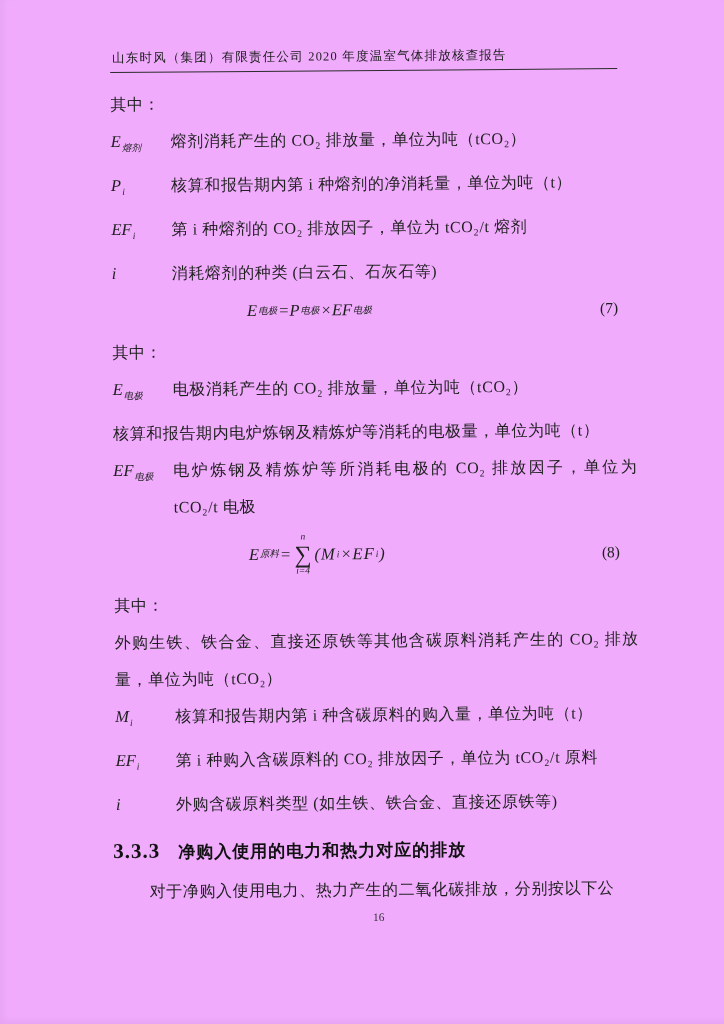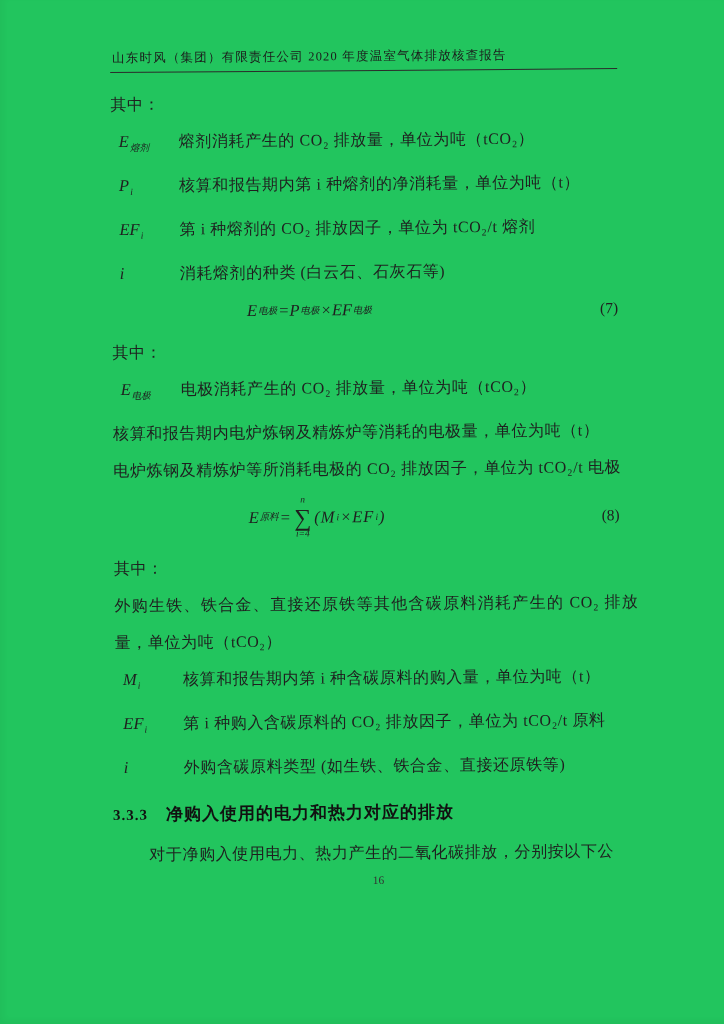--- a/index.html
+++ b/index.html
@@ -3,55 +3,55 @@
 <meta charset="utf-8">
 <style>
   html,body{margin:0;padding:0;}
   body{
     width:724px;height:1024px;overflow:hidden;
     background:#ffffff;
     font-family:"Liberation Serif","DejaVu Serif",serif;
     color:#1f1f1f;
   }
   .page{
-    position:relative;width:724px;height:1024px;background:#22c55e;
+    position:relative;width:724px;height:1024px;background:#f0abfc;
     box-shadow:inset 3px -3px 6px rgba(0,0,0,0.04);
   }
   .content{
     position:absolute;left:110px;top:48px;width:524px;
     transform:rotate(-0.45deg);transform-origin:50% 0;
   }
   
   .doc-header{
     font-size:12.5px;letter-spacing:1.2px;color:#1b1b1b;
     padding:0 0 5px 2px;border-bottom:1.6px solid #2b2b2b;width:505px;
   }
   
   .kicker{font-size:16px;line-height:37px;letter-spacing:0.5px;}
   .k1{margin-top:13px;} .k2{margin-top:12px;} .k3{margin-top:10px;}
   .def-row{display:flex;line-height:37px;}
-  .def-term{flex:0 0 60px;margin-left:8px;font-style:italic;font-size:16.5px;white-space:nowrap;}
+  .def-term{flex:0 0 60px;font-style:italic;font-size:16.5px;white-space:nowrap;}
   .term-sub{font-size:9.5px;font-style:italic;vertical-align:-4px;letter-spacing:0;margin-left:1px;}
   .def-desc{flex:1;font-size:16px;letter-spacing:0.6px;text-align:justify;}
   
   .formula{display:flex;align-items:center;margin:10px 0 10px 135px;font-size:16.5px;}
   .f8{margin-top:8px;margin-bottom:8px;}
   .fvar{font-style:italic;}
   .fsub{font-size:9.5px;font-style:italic;vertical-align:-4px;margin:0 1px;}
   .fop{font-style:normal;margin:0 1px;}
   .fnum{margin-left:auto;margin-right:18px;font-size:15.5px;font-style:normal;}
   .sum{display:inline-flex;flex-direction:column;align-items:center;margin:0 3px;line-height:1;}
   .sum-top{font-size:9.5px;font-style:italic;margin-bottom:1px;}
   .sum-mid{font-size:24px;line-height:22px;font-style:normal;}
   .sum-bot{font-size:9.5px;font-style:italic;margin-top:1px;}
   .fbody{font-style:italic;letter-spacing:1px;}
   
   .sec-heading{display:flex;align-items:baseline;margin-top:10px;line-height:37px;
     font-weight:bold;color:#111;}
-  .sec-heading .num{font-size:15px;letter-spacing:1px;margin-left:-3px;}
+  .sec-heading .num{font-size:21px;letter-spacing:1px;margin-left:-3px;}
   .sec-heading .ttl{font-size:17px;margin-left:18px;letter-spacing:1px;}
   .body-para{font-size:16px;line-height:37px;letter-spacing:0.6px;text-indent:33px;margin-top:2px;}
   
   .page-footer{margin-top:3px;text-align:center;font-size:11.5px;color:#333;}
 </style>
 </head>
 <body>
 
 <div class="page">
   <div class="content">
@@ -94,20 +94,21 @@
     <div class="kicker k2">其中：</div>
 
     <div class="def-row">
       <span class="def-term"><span class="fvar">E</span><span class="term-sub">电极</span></span>
       <span class="def-desc">电极消耗产生的 CO₂ 排放量，单位为吨（tCO₂）</span>
     </div>
     <div class="def-row">
       <span class="def-desc">核算和报告期内电炉炼钢及精炼炉等消耗的电极量，单位为吨（t）</span>
     </div>
     <div class="def-row">
+      <span class="def-term"><span class="fvar">EF</span><span class="term-sub">电极</span></span>
       <span class="def-desc">电炉炼钢及精炼炉等所消耗电极的 CO₂ 排放因子，单位为 tCO₂/t 电极</span>
     </div>
 
     <div class="formula f8">
       <span class="fvar">E</span>
         <span class="fsub">原料</span>
         <span class="fop">=</span>
       <span class="sum">
         <span class="sum-top">n</span>
         <span class="sum-mid">∑</span>

